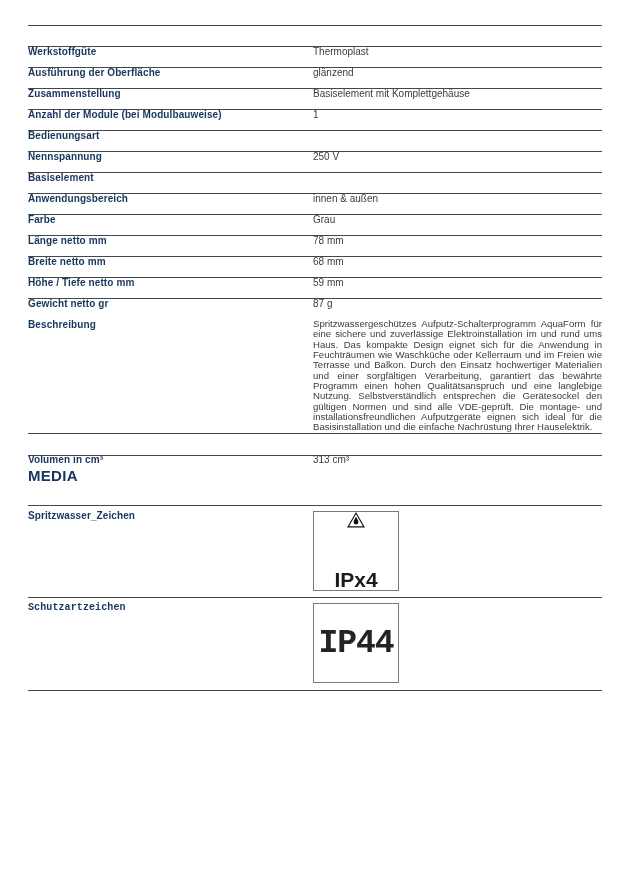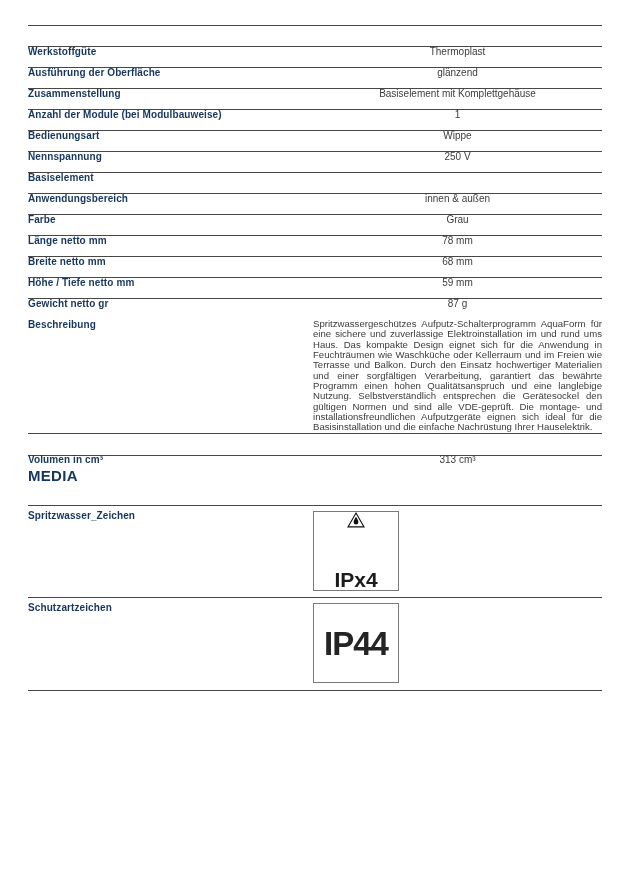--- a/index.html
+++ b/index.html
@@ -47,21 +47,20 @@
     font-weight: bold;
     color: #17365e;
     letter-spacing: 0.1px;
     line-height: 12px;
   }
   .spec-value {
     flex: 1;
     font-size: 10px;
     color: #3c3c3c;
     line-height: 12px;
-    text-align: center;
   }
   .desc-row .spec-value {
     font-size: 9.6px;
     line-height: 10.35px;
     text-align: justify;
     padding-bottom: 4px;
   }
 
   
   .media-title {
@@ -76,21 +75,21 @@
     border-bottom: 1px solid #474747;
   }
   .media-row {
     display: flex;
     align-items: flex-start;
     border-top: 1px solid #474747;
     box-sizing: border-box;
     padding-top: 4px;
   }
   .media-row.r1 { height: 92px; }
-  .media-row.r2 { height: 93px; }
+  .media-row.r2 { height: 93px; font-family: Liberation Mono, monospace; }
 
   .badge-box {
     width: 84px;
     height: 78px;
     border: 1px solid #7a7a7a;
     box-sizing: content-box;
     margin-top: 1px;
     display: flex;
     flex-direction: column;
     align-items: center;
@@ -135,21 +134,20 @@
     <div class="spec-row">
       <div class="spec-label">Zusammenstellung</div>
       <div class="spec-value">Basiselement mit Komplettgehäuse</div>
     </div>
     <div class="spec-row">
       <div class="spec-label">Anzahl der Module (bei Modulbauweise)</div>
       <div class="spec-value">1</div>
     </div>
     <div class="spec-row">
       <div class="spec-label">Bedienungsart</div>
-      <div class="spec-value">Wippe</div>
     </div>
     <div class="spec-row">
       <div class="spec-label">Nennspannung</div>
       <div class="spec-value">250 V</div>
     </div>
     <div class="spec-row">
       <div class="spec-label">Basiselement</div>
     </div>
     <div class="spec-row">
       <div class="spec-label">Anwendungsbereich</div>

